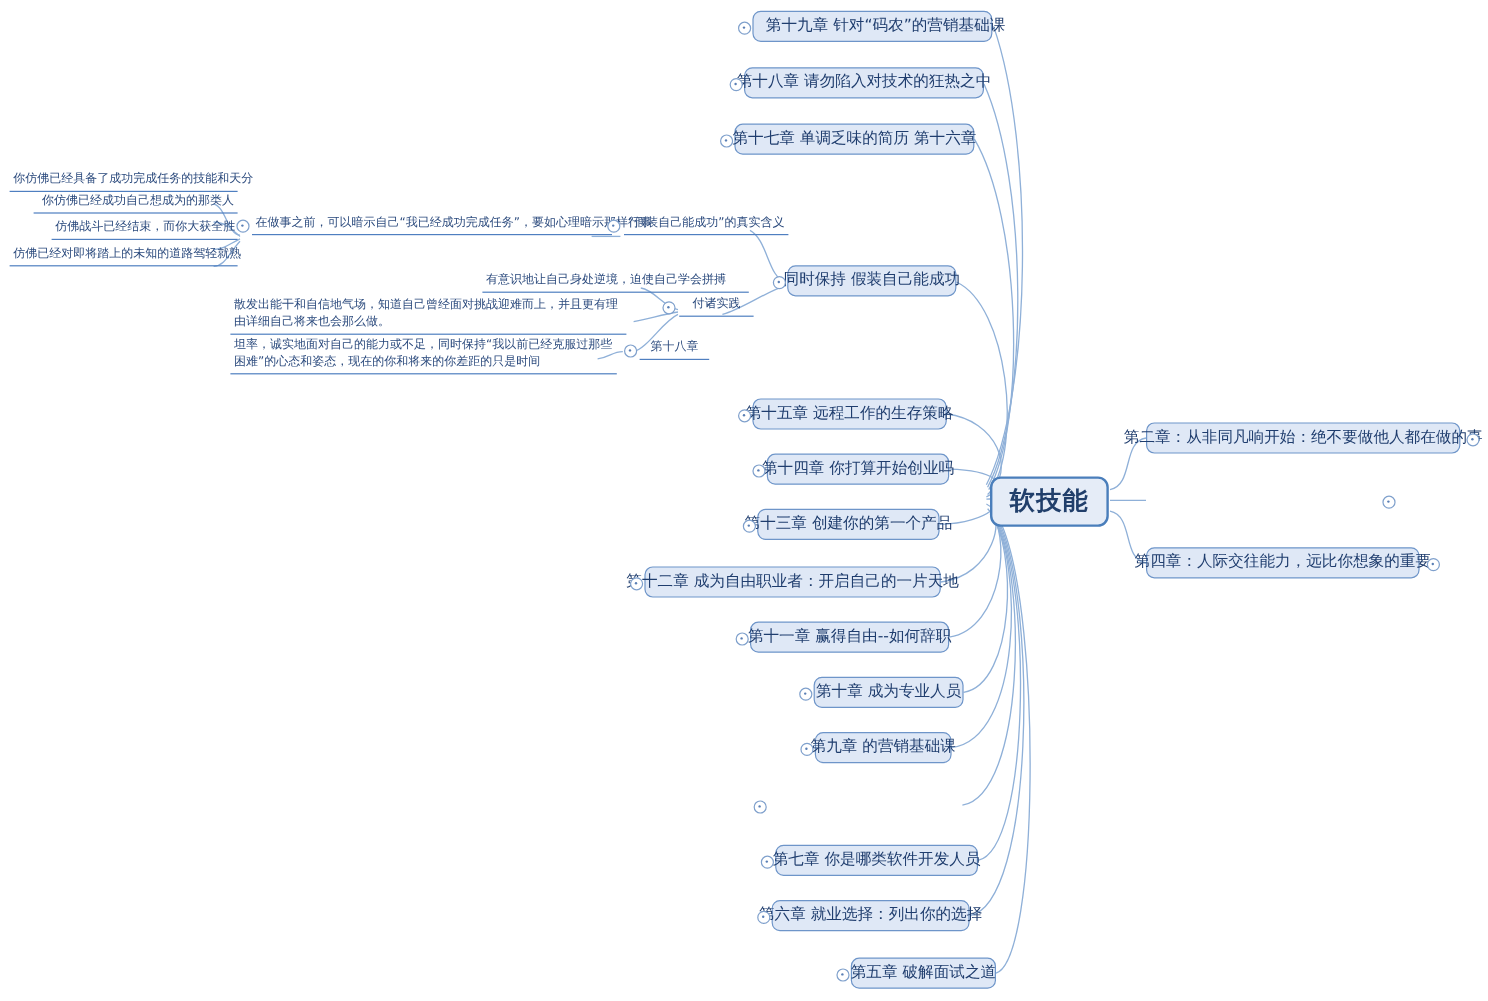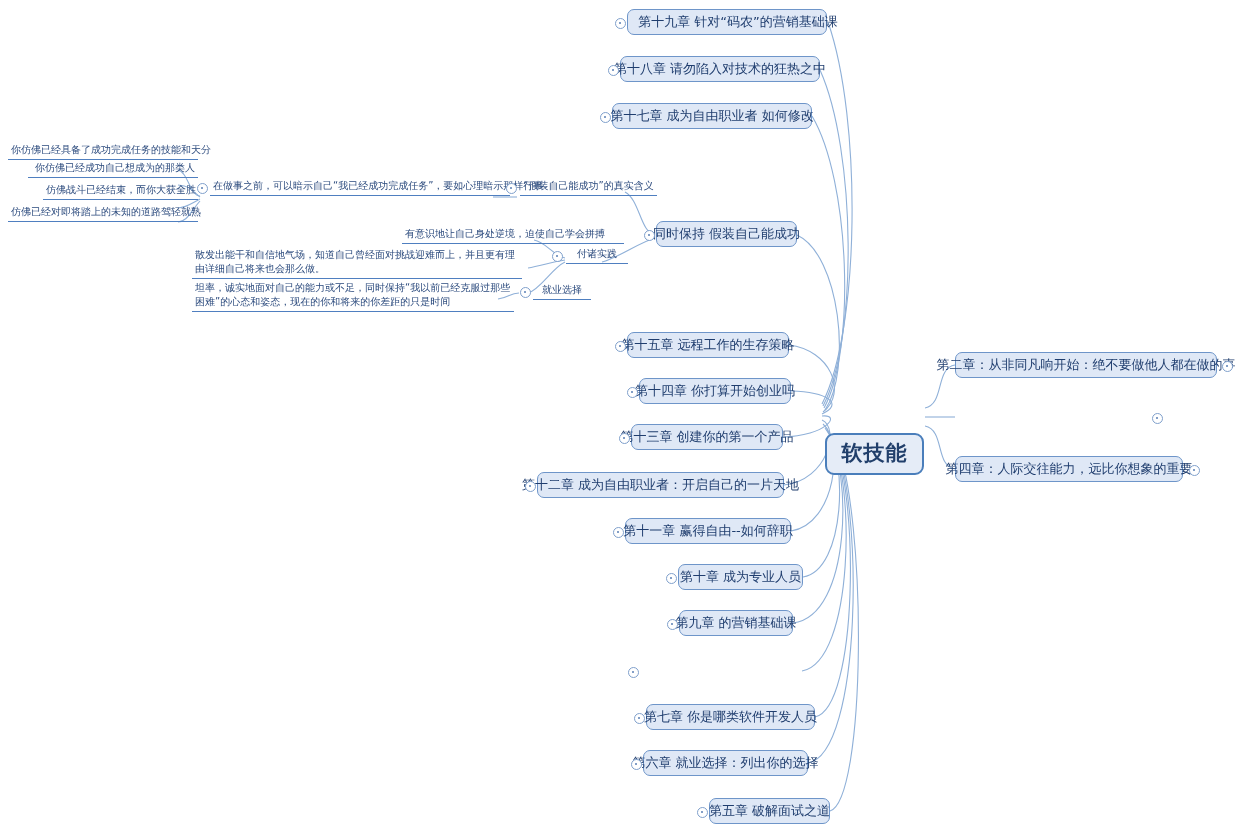--- a/index.html
+++ b/index.html
@@ -43,21 +43,20 @@
     z-index: 3;
   }
   .node.center {
     background: #e5ecf7;
     border: 2px solid #4a7ebb;
     border-radius: 9px;
     font-size: 21px;
     font-weight: bold;
     color: #213f6b;
     letter-spacing: 1px;
-    margin-top: 36px;
   }
   .node.chapter { height: 26px; }
   .node.right   { height: 26px; }
 
   
   .uline {
     position: absolute;
     box-sizing: border-box;
     color: #2b4a7d;
     font-size: 10px;
@@ -148,21 +147,21 @@
 
   <div class="node right" style="left:955px; top:456px; width:228px;">第四章：人际交往能力，远比你想象的重要</div>
   <div class="bullet" style="left:1189px; top:465px;"></div>
 
   <div class="node chapter" style="left:627px; top:9px; width:200px;padding-left:32px;">第十九章 针对“码农”的营销基础课</div>
   <div class="bullet" style="left:615px; top:18px;"></div>
 
   <div class="node chapter" style="left:620px; top:56px; width:200px;">第十八章 请勿陷入对技术的狂热之中</div>
   <div class="bullet" style="left:608px; top:65px;"></div>
 
-  <div class="node chapter" style="left:612px; top:103px; width:200px;">第十七章 成为自由职业者 如何修改</div>
+  <div class="node chapter" style="left:612px; top:103px; width:200px;">第十七章 单调乏味的简历 第十六章</div>
   <div class="bullet" style="left:600px; top:112px;"></div>
 
   <div class="node chapter" style="left:656px; top:221px; width:141px;">同时保持 假装自己能成功</div>
   <div class="bullet" style="left:644px; top:230px;"></div>
 
   <div class="node chapter" style="left:627px; top:332px; width:162px;">第十五章 远程工作的生存策略</div>
   <div class="bullet" style="left:615px; top:341px;"></div>
 
   <div class="node chapter" style="left:639px; top:378px; width:152px;">第十四章 你打算开始创业吗</div>
   <div class="bullet" style="left:627px; top:387px;"></div>
@@ -204,18 +203,18 @@
 
   <div class="uline r" style="left:8px; top:143px; width:190px;">你仿佛已经具备了成功完成任务的技能和天分</div>
   <div class="uline r" style="left:28px; top:161px; width:170px;">你仿佛已经成功自己想成为的那类人</div>
   <div class="uline r" style="left:43px; top:183px; width:155px;">仿佛战斗已经结束，而你大获全胜</div>
   <div class="uline r" style="left:8px; top:205px; width:190px;">仿佛已经对即将踏上的未知的道路驾轻就熟</div>
 
   <div class="uline l" style="left:402px; top:227px; width:222px;">有意识地让自己身处逆境，迫使自己学会拼搏</div>
 
   <div class="uline wrap l" style="left:192px; top:248px; width:330px;">散发出能干和自信地气场，知道自己曾经面对挑战迎难而上，并且更有理由详细自己将来也会那么做。</div>
 
-  <div class="uline c" style="left:533px; top:283px; width:58px;">就业选择</div>
+  <div class="uline c" style="left:533px; top:283px; width:58px;">第十八章</div>
   <div class="bullet" style="left:520px; top:287px;"></div>
 
   <div class="uline wrap l" style="left:192px; top:281px; width:322px;">坦率，诚实地面对自己的能力或不足，同时保持“我以前已经克服过那些困难”的心态和姿态，现在的你和将来的你差距的只是时间</div>
 
 </div>
 
 </body></html>

